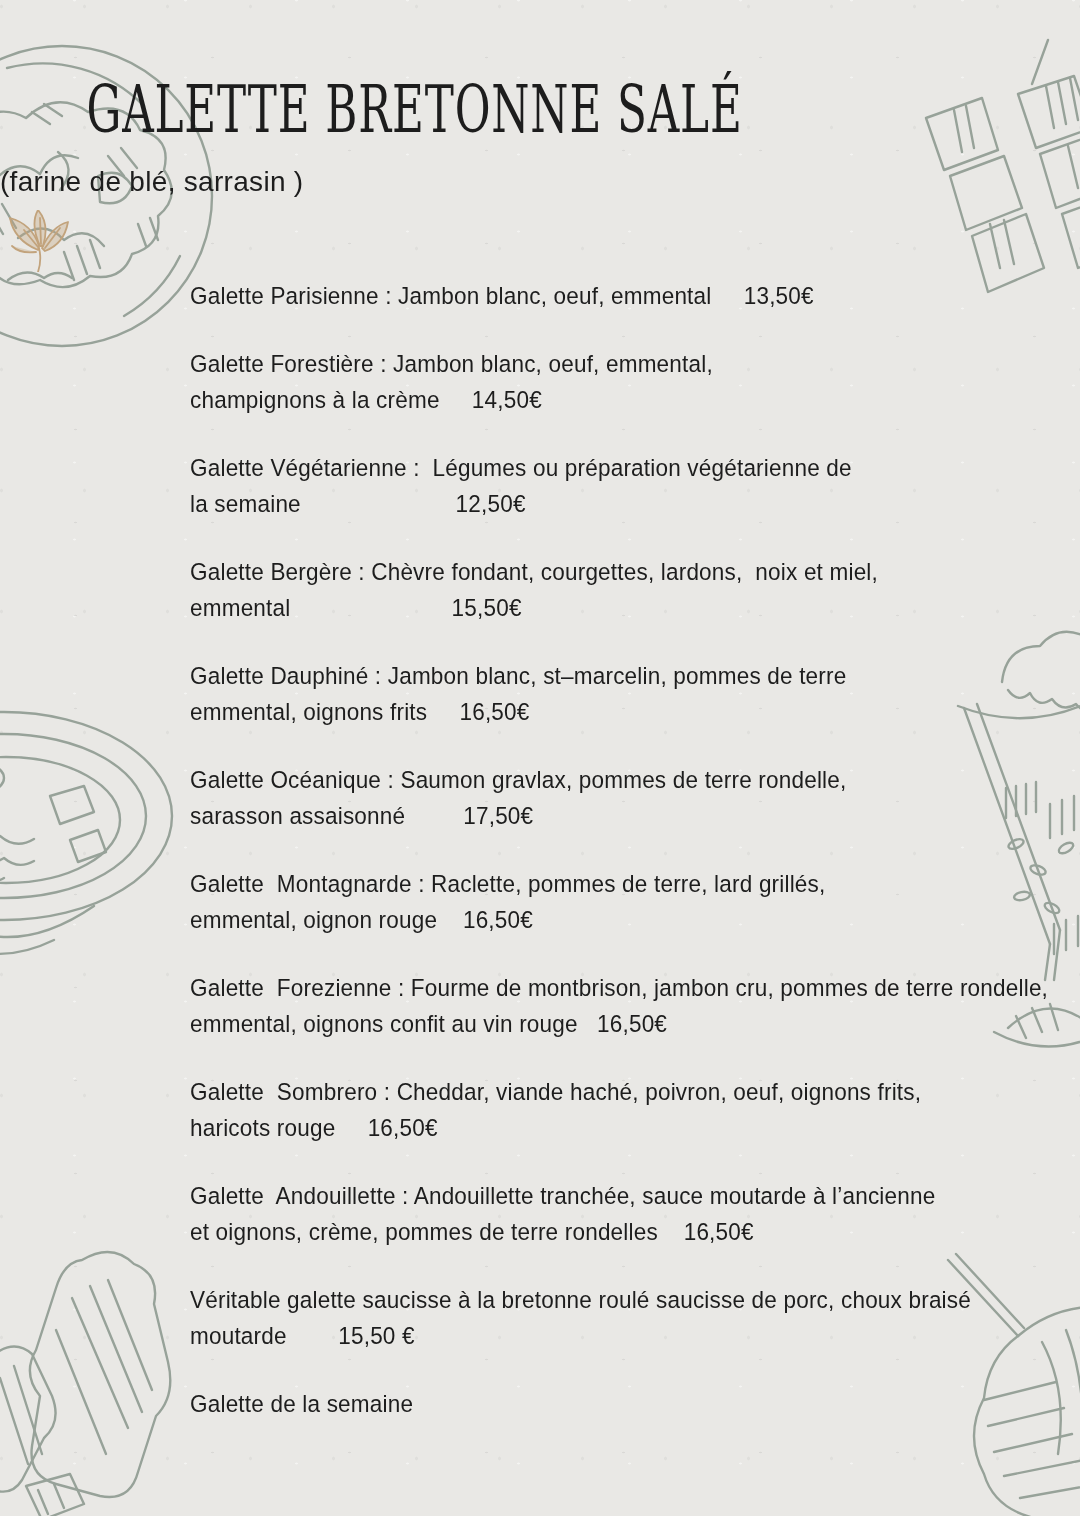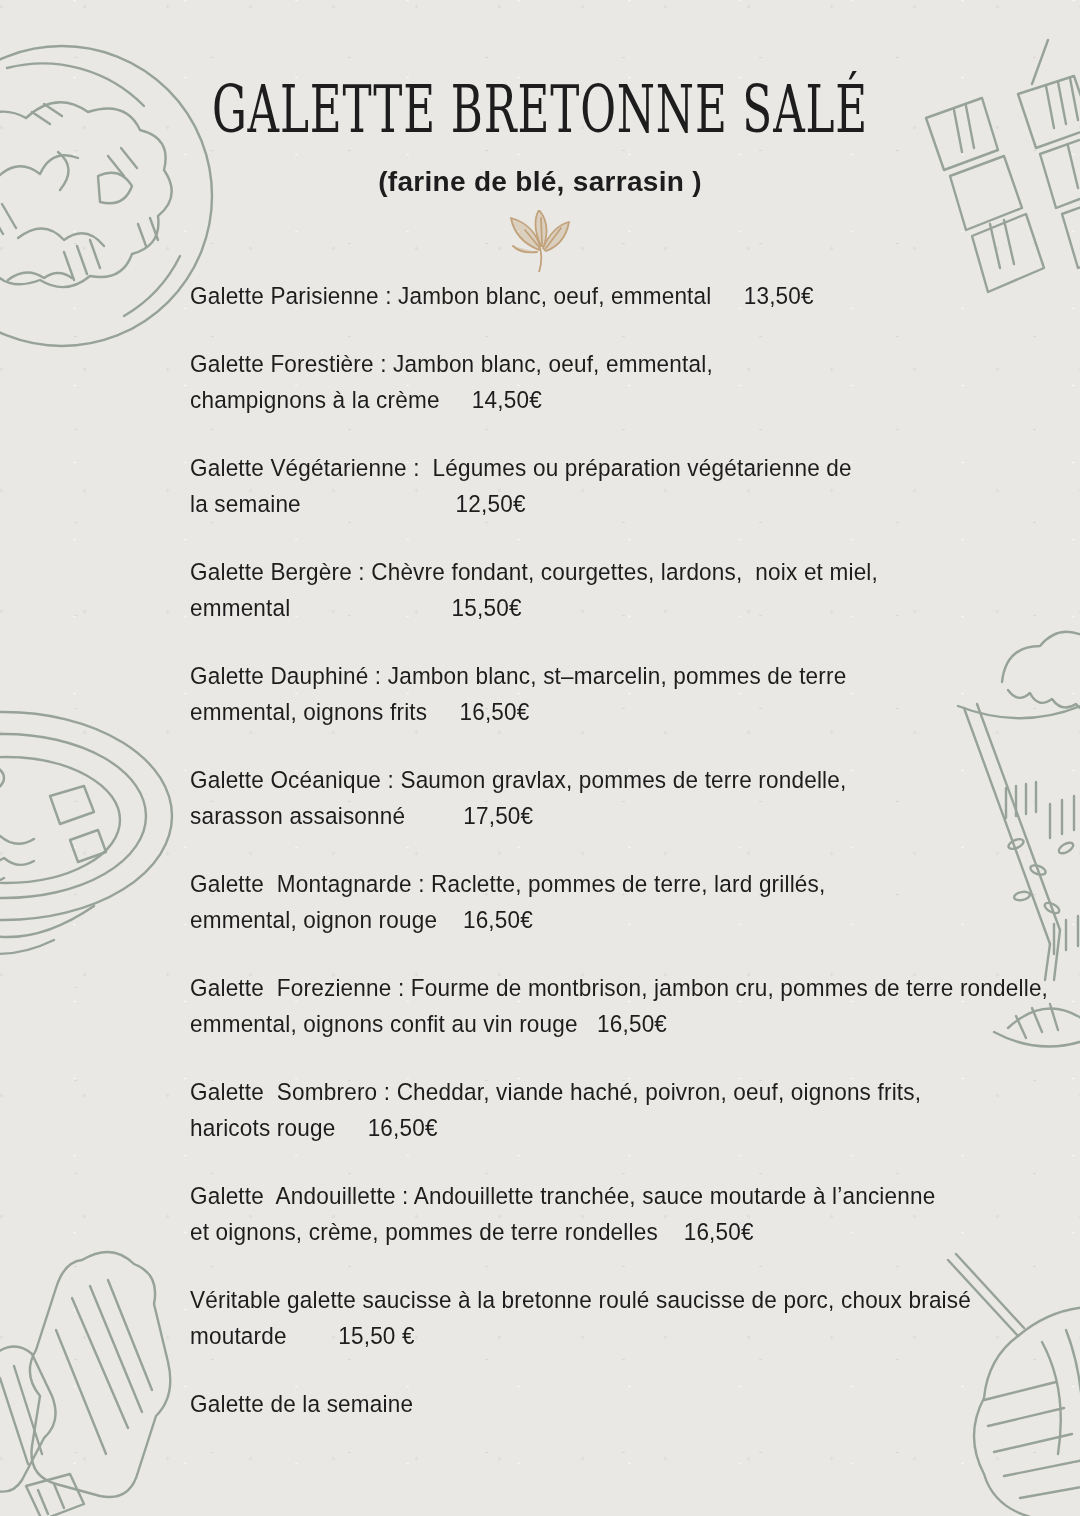--- a/index.html
+++ b/index.html
@@ -28,34 +28,34 @@
   .decoration path, .decoration circle, .decoration ellipse, .decoration line{
     fill:none;stroke:var(--art);stroke-width:2.4;stroke-linecap:round;stroke-linejoin:round;
   }
   .dec-top-left{left:-88px;top:16px;}
   .dec-top-right{right:-48px;top:34px;}
   .dec-mid-left{left:-58px;top:678px;}
   .dec-mid-right{right:-30px;top:608px;}
   .dec-bottom-left{left:-14px;top:1238px;}
   .dec-bottom-right{right:-42px;top:1250px;}
 
-  .header{position:absolute;top:0;left:0;width:100%;text-align:center;padding-top:72px;}
+  .header{position:absolute;top:0;left:0;width:100%;text-align:left;padding-top:72px;}
   .title{
     font-family:"DejaVu Serif","Liberation Serif",serif;
     font-weight:500;
     font-size:52px;
     letter-spacing:1px;
     transform:scale(0.84,1.24);
     transform-origin:50% 0;
     white-space:nowrap;
   }
   .subtitle{
     margin-top:34px;
     font-size:28px;
-    font-weight:700;
+    font-weight:400;
     letter-spacing:.3px;
   }
   .ornament{margin-top:12px;display:inline-block;}
   .ornament path{fill:none;stroke:var(--gold);stroke-width:1.8;stroke-linecap:round;stroke-linejoin:round;}
   .ornament .fill{fill:rgba(194,163,124,.35);}
 
   .menu{
     position:absolute;
     top:278px;
     left:190px;

